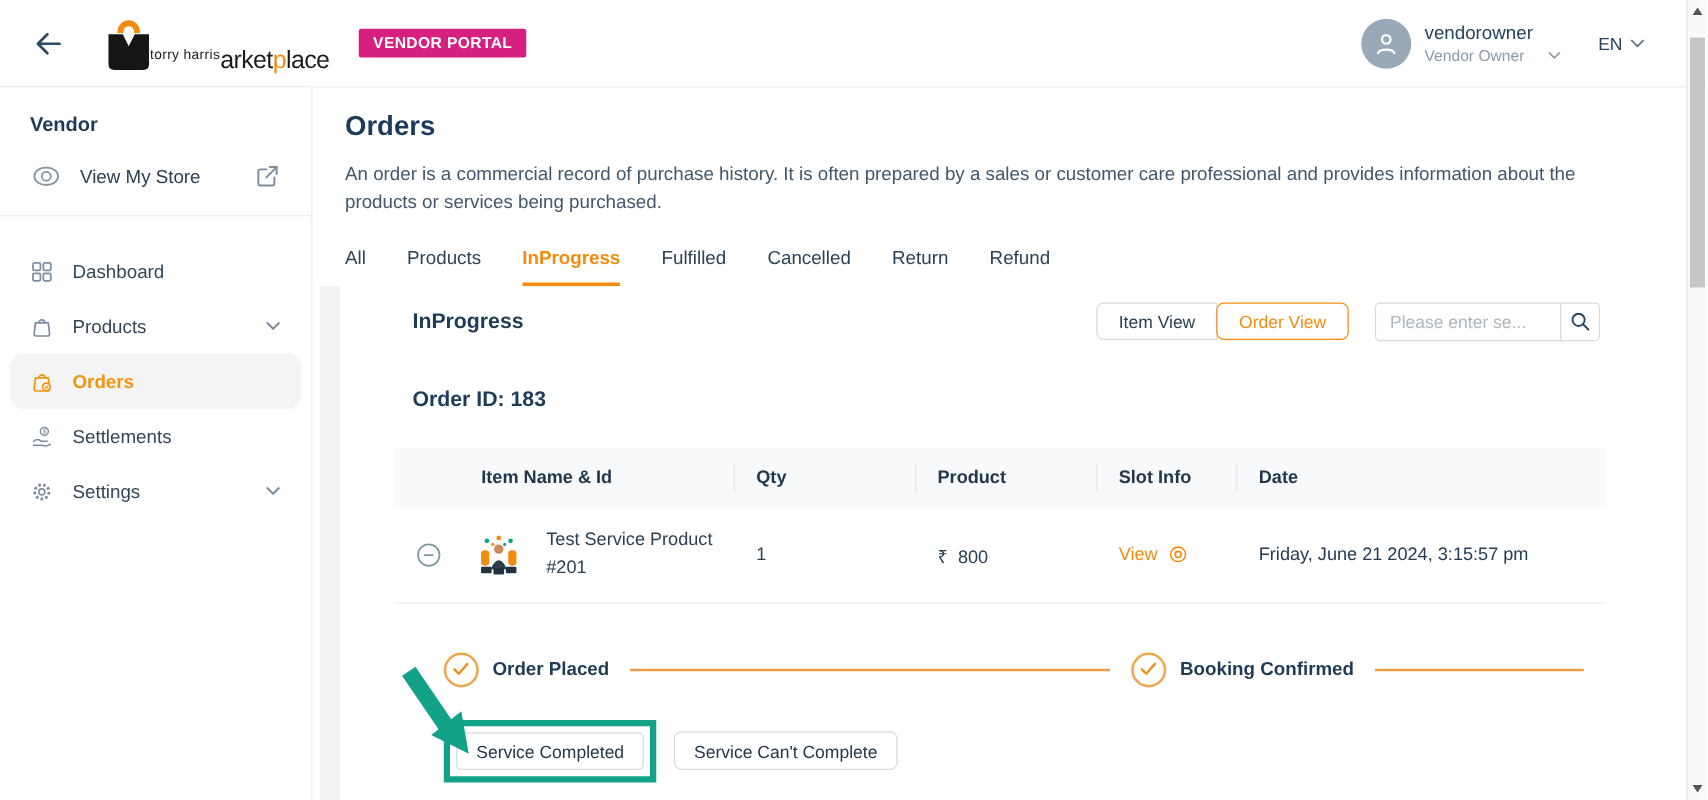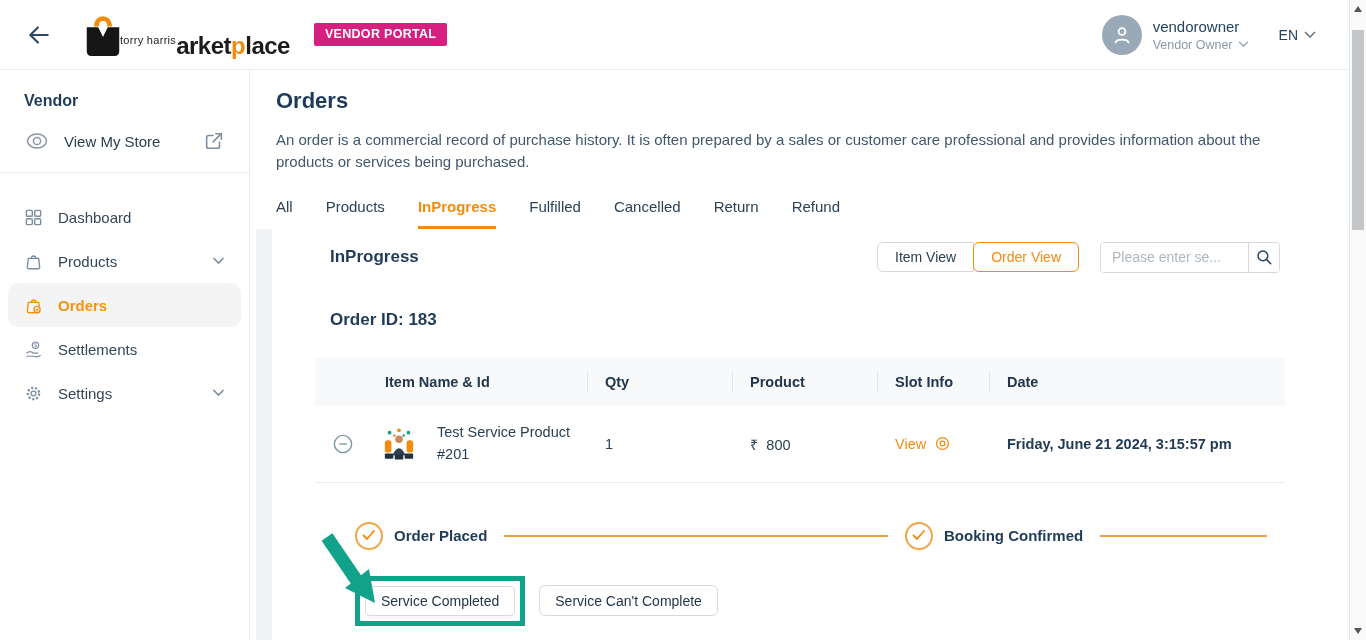--- a/index.html
+++ b/index.html
@@ -6,28 +6,28 @@
   html,body { width:1366px; height:640px; overflow:hidden; }
   body { font-family:"Liberation Sans", sans-serif; background:#fff; position:relative; color:#2b4053; }
 
   
   .topbar { height:70px; display:flex; align-items:center; border-bottom:1px solid #ececec; padding-right:50px; background:#fff; }
   .back-btn { margin-left:22px; width:34px; height:34px; display:flex; align-items:center; justify-content:center; cursor:pointer; }
   .logo { display:flex; align-items:flex-end; margin-left:26px; }
   .logo-bag { width:42px; height:46px; }
   .logo-text { margin-left:-4px; display:flex; flex-direction:row; }
   .logo-tagline { font-size:11px; color:#1c1c1c; letter-spacing:.3px; margin-bottom:1px; }
-  .logo-brand { font-size:24px; font-weight:700; color:#1c1c1c; line-height:1; letter-spacing:-.5px; }
+  .logo-brand { font-size:20px; font-weight:400; color:#1c1c1c; line-height:1; letter-spacing:-.5px; }
   .logo-brand .orange { color:#F28C10; }
   .portal-badge { margin-left:24px; background:#D61F7E; color:#fff; font-size:12.5px; font-weight:bold; letter-spacing:.3px; padding:4px 11px 5px; border-radius:2px; align-self:center; }
   .top-spacer { flex:1; }
   .user-chip { display:flex; align-items:center; gap:11px; }
   .avatar { width:40px; height:40px; border-radius:50%; background:#9AA9B7; display:flex; align-items:center; justify-content:center; }
   .user-name { font-size:15px; color:#24435F; }
-  .user-role { font-size:12.5px; color:#8A9AA9; margin-top:3px; display:flex; align-items:center; gap:5px; }
+  .user-role { font-size:12.5px; color:#8A9AA9; margin-top:3px; display:flex; align-items:center; gap:18px; }
   .lang { margin-left:30px; font-size:14px; color:#24435F; display:flex; align-items:center; gap:6px; cursor:pointer; }
 
   
   .layout { display:flex; height:570px; }
   .sidebar { width:250px; border-right:1px solid #ececec; padding-top:6px; background:#fff; flex-shrink:0; }
   .sidebar-title { font-size:16px; font-weight:bold; color:#1F3B57; padding:16px 24px 12px; }
   .store-row { display:flex; align-items:center; padding:8px 24px 20px; cursor:pointer; }
   .store-label { font-size:15px; color:#2B4053; margin-left:14px; flex:1; }
   .sidebar-divider { border-bottom:1px solid #ececec; }
   .menu { padding:22px 8px; }
@@ -66,21 +66,21 @@
   .thead > div { padding-left:18px; position:relative; height:100%; display:flex; align-items:center; }
   .thead > div:first-child { padding-left:70px; }
   .thead > div + div::before { content:""; position:absolute; left:0; top:13px; bottom:13px; width:1px; background:#E3E7EB; }
   .trow { display:grid; grid-template-columns:272px 145px 145px 112px 1fr; min-height:77px; align-items:center; border-bottom:1px solid #EBEEF1; font-size:14.5px; color:#2B4053; }
   .trow > div { padding-left:18px; }
   .item-cell { display:flex; align-items:center; padding-left:18px !important; }
   .expander { width:20px; height:20px; flex-shrink:0; cursor:pointer; }
   .thumb { width:34px; height:34px; margin-left:29px; flex-shrink:0; }
   .item-name { margin-left:21px; line-height:1.5; }
   .slot-cell { color:#F28C10; display:flex; align-items:center; gap:8px; cursor:pointer; }
-  .date-cell { color:#233B55;font-weight:bold; }
+  .date-cell { color:#233B55; }
 
   .workflow { display:flex; align-items:center; margin-top:39px; padding:0 18px 0 40px; }
   .wf-circle { width:28px; height:28px; border-radius:50%; border:2px solid #F2A54A; display:flex; align-items:center; justify-content:center; flex-shrink:0; background:#fff; }
   .wf-label { font-size:15px; font-weight:bold; color:#1F3B57; margin-left:11px; white-space:nowrap; }
   .wf-line { border-top:2px solid #EE9D4D; margin:0 17px; }
   .wf-line.long { flex-grow:2.3; }
   .wf-line.short { flex-grow:1; margin-right:0; }
 
   .actions { display:flex; align-items:center; margin-top:26px; padding-left:40px; }
   .green-wrap { border:5px solid #12A28A; padding:5px; display:inline-block; }

